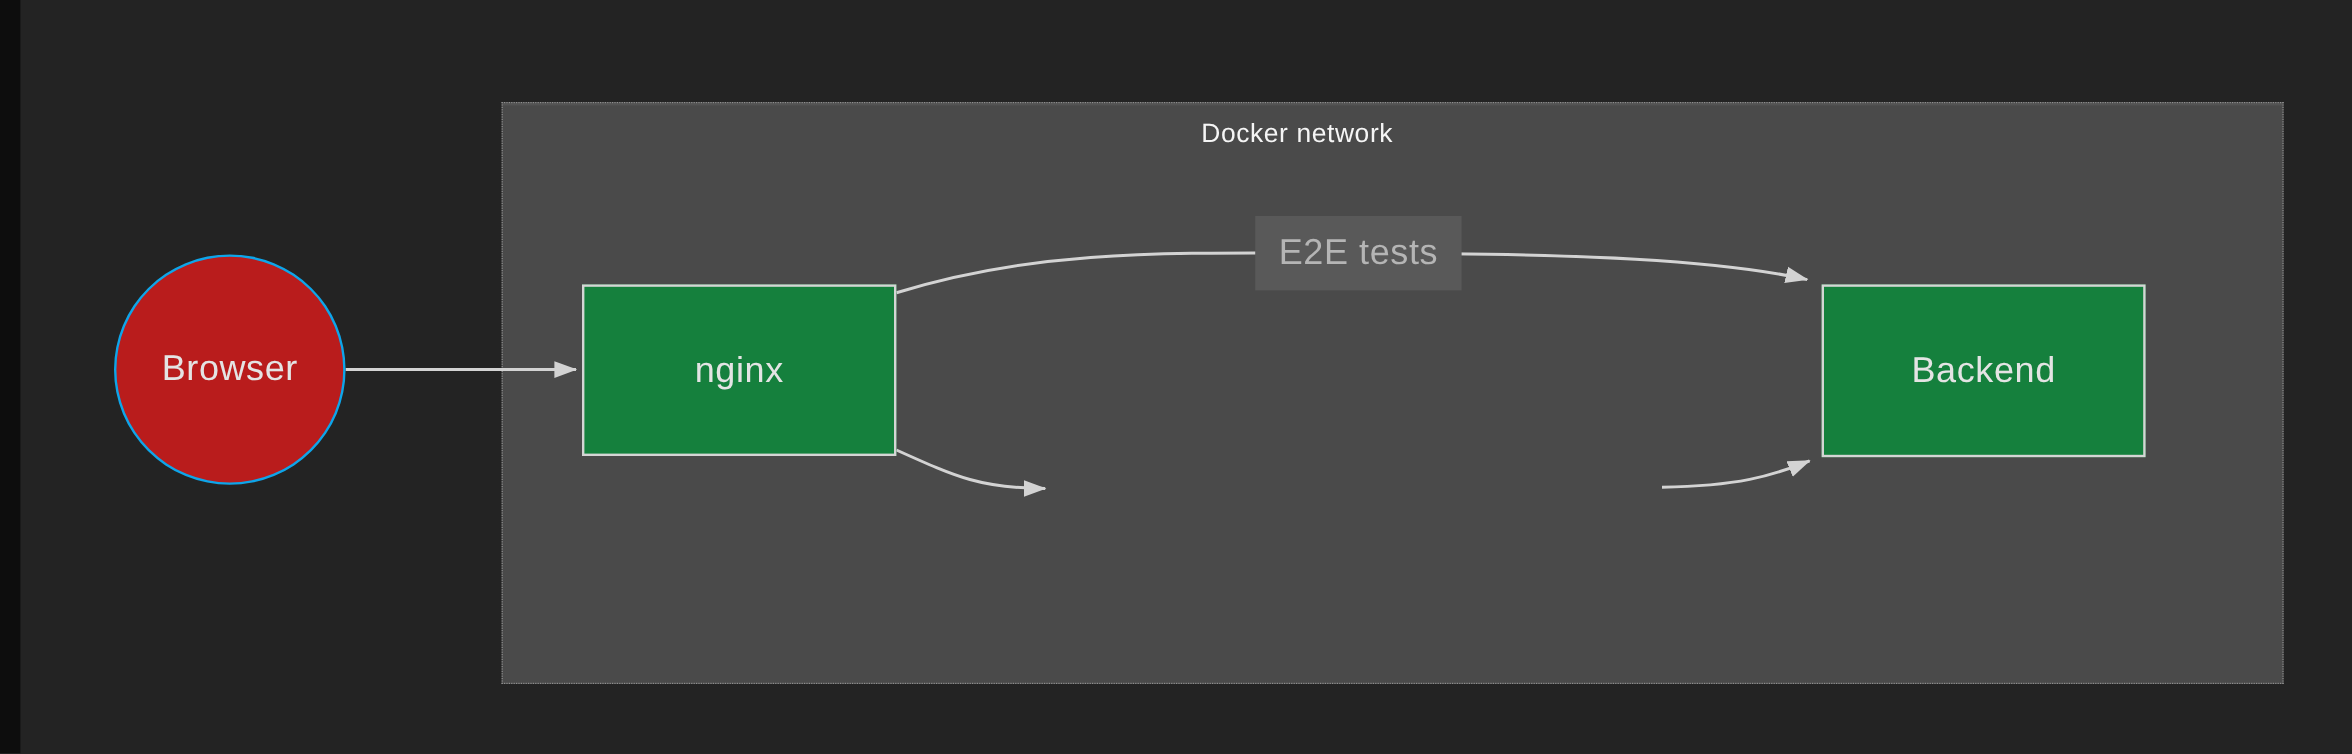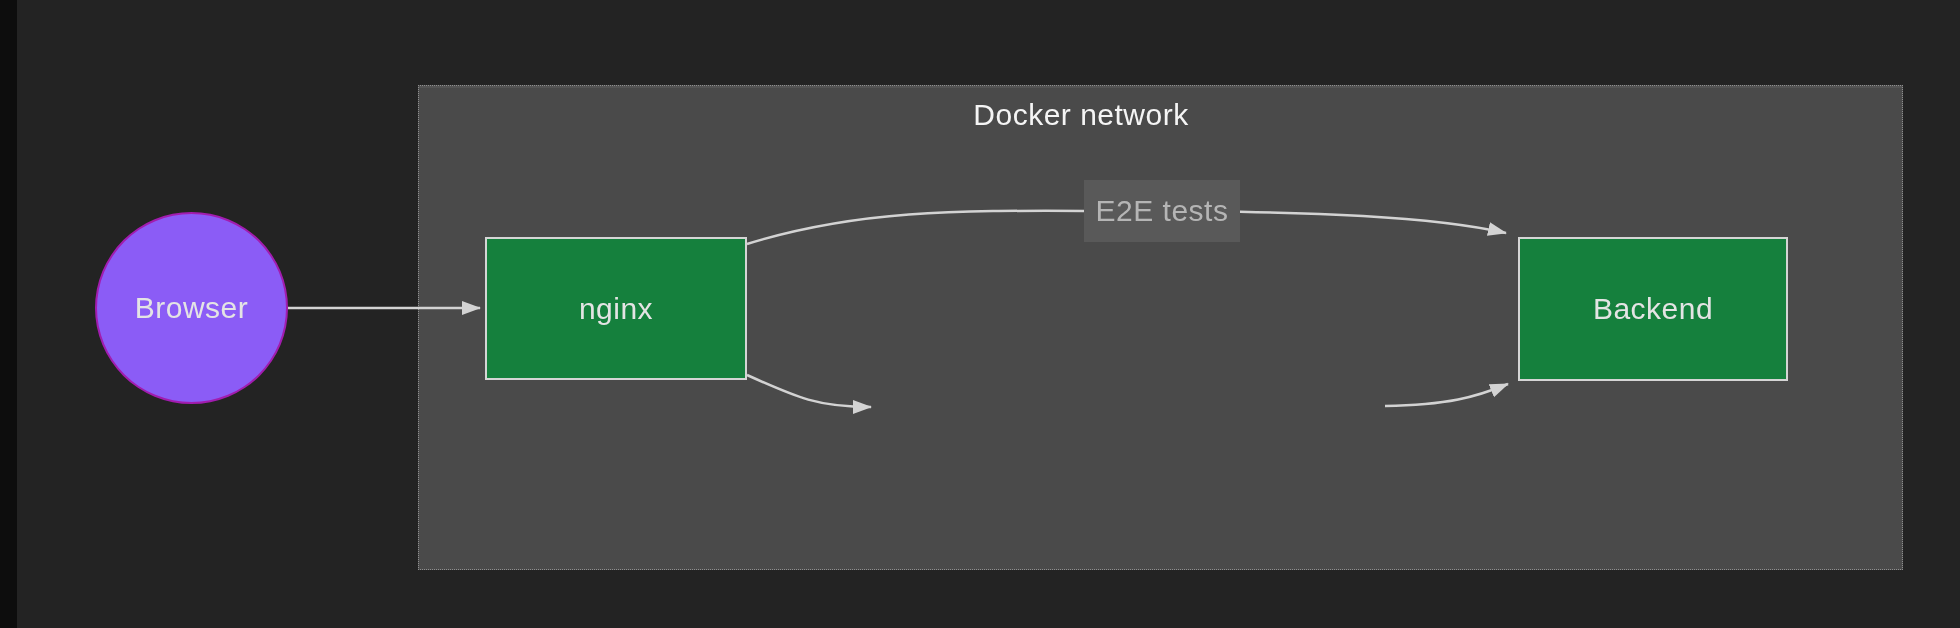--- a/index.html
+++ b/index.html
@@ -28,21 +28,21 @@
     background: #4a4a4a;
     border: 1px dotted #8f8f8f;
     box-sizing: border-box;
     box-shadow: inset 0 2px 0 rgba(255,255,255,0.06);
   }
   .cluster-title {
     position: absolute;
     left: 418px; top: 98px;
     width: 1326px;
     text-align: center;
-    font-size: 30px;
+    font-size: 22px;
     color: #f5f5f5;
     letter-spacing: 0.5px;
   }
   .edges-svg {
     position: absolute;
     left: 0; top: 0;
     width: 1960px; height: 628px;
   }
   .node {
     position: absolute;
@@ -56,27 +56,27 @@
     color: #e4e4e4;
     letter-spacing: 0.5px;
   }
   .node-nginx   { left: 485px;  top: 237px; width: 262px; height: 143px; }
   .node-backend { left: 1518px; top: 237px; width: 270px; height: 144px; }
   .node-proxy   { left: 878px;  top: 336px; width: 508px; height: 142px; }
   .node-browser {
     left: 95px; top: 212px;
     width: 193px; height: 192px;
     border-radius: 50%;
-    background: #8b5cf6;
-    border: 2px solid #a21caf;
+    background: #b91c1c;
+    border: 2px solid #0ea5e9;
   }
   .edge-label {
     position: absolute;
-    left: 1084px; top: 180px;
-    width: 156px; height: 62px;
+    left: 1046px; top: 180px;
+    width: 172px; height: 62px;
     background: #595959;
     color: #b5b5b5;
     font-size: 30px;
     display: flex;
     align-items: center;
     justify-content: center;
     letter-spacing: 0.5px;
   }
 </style>
 </head>

